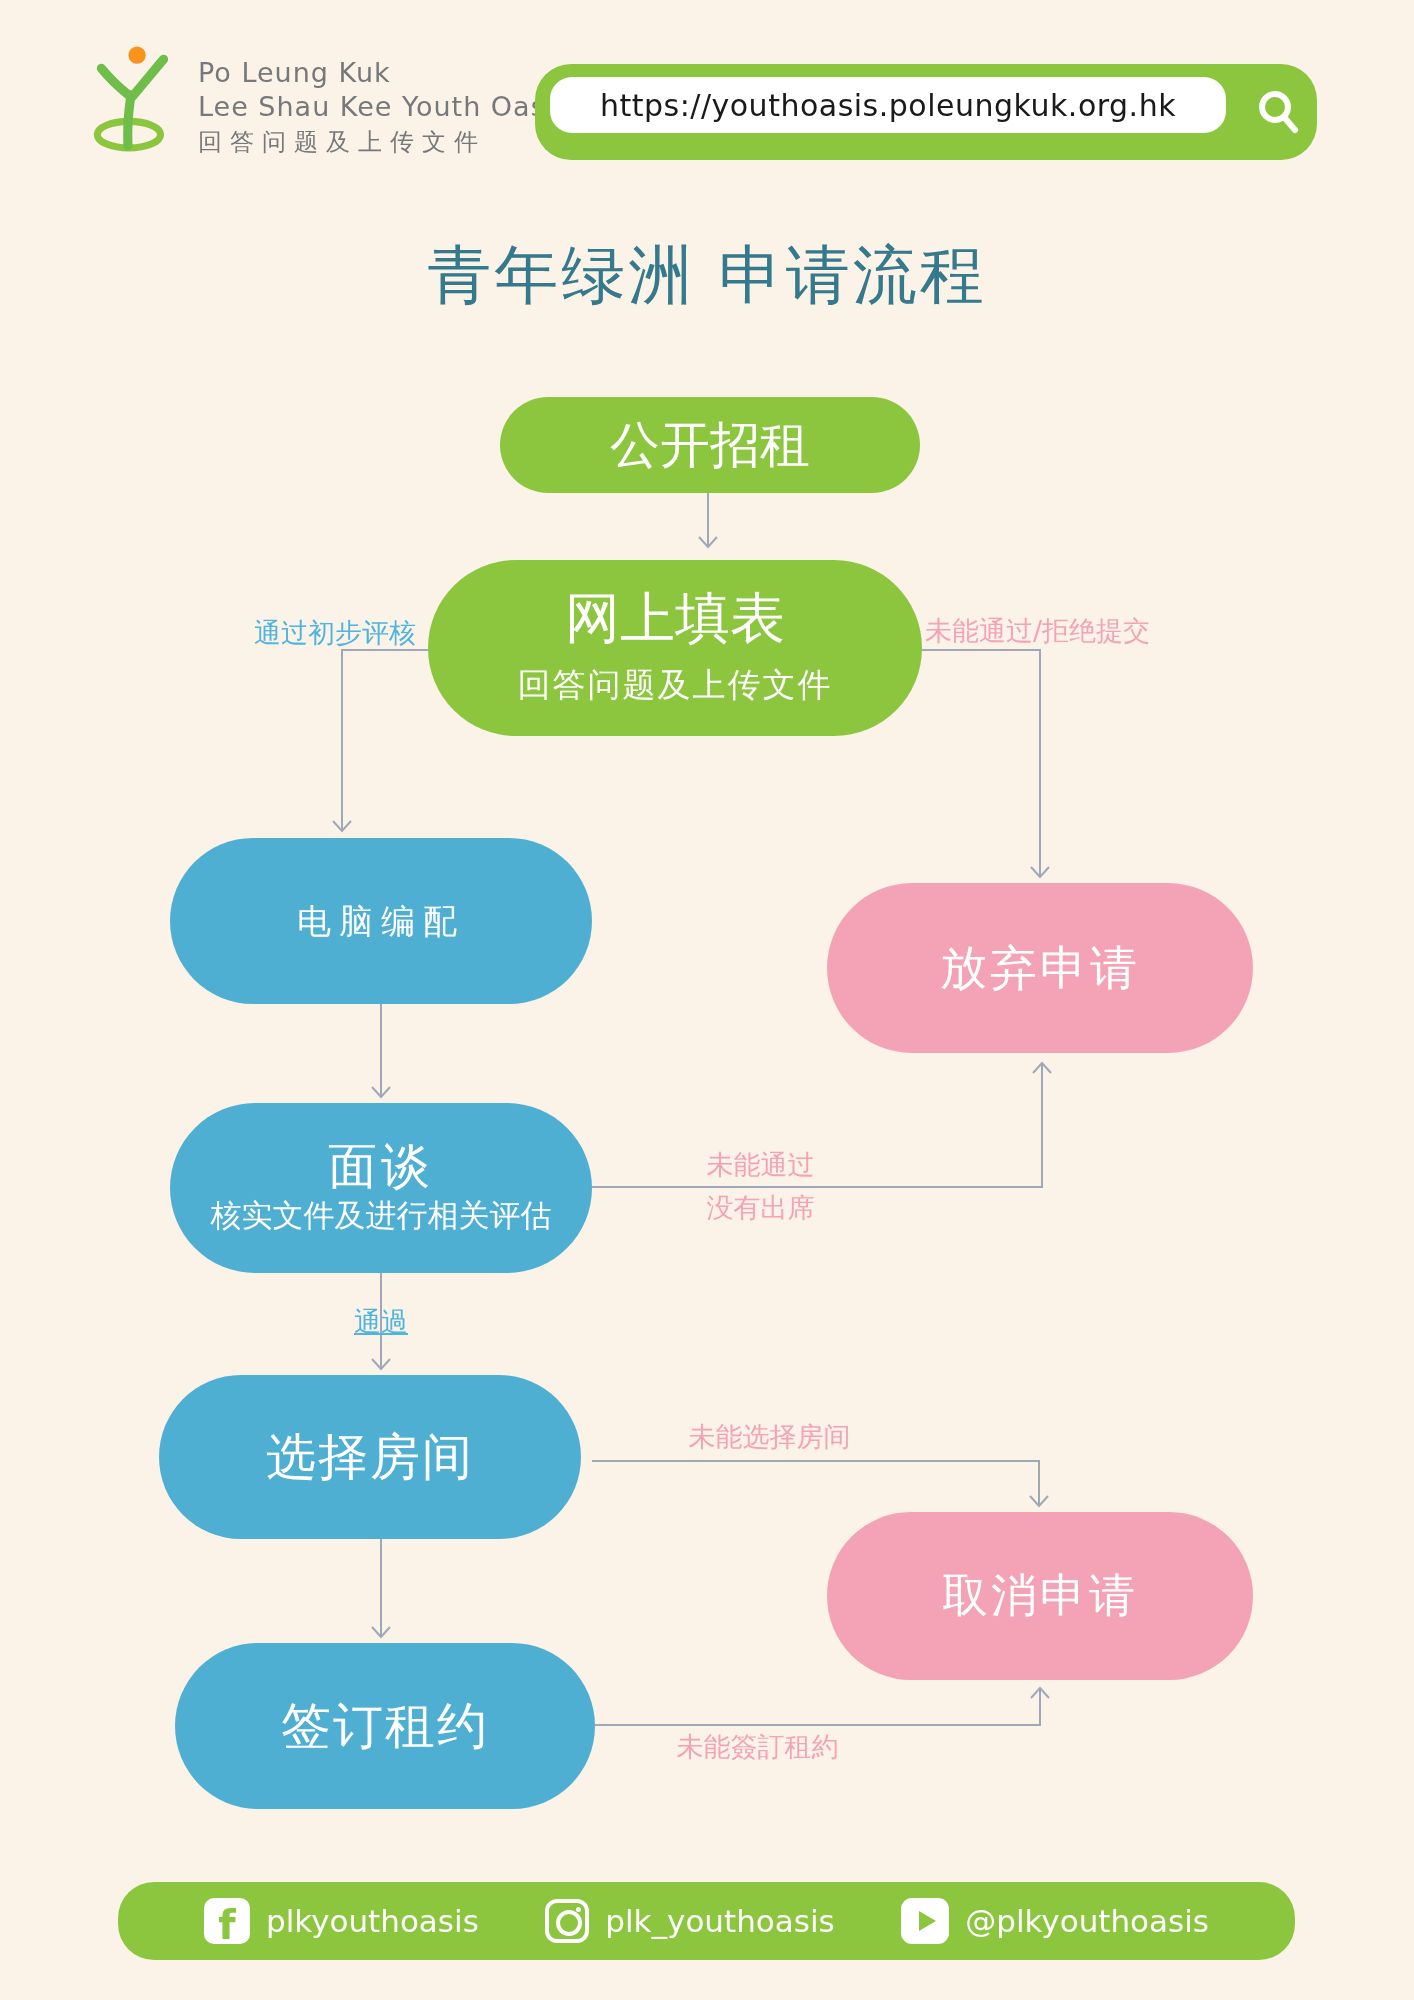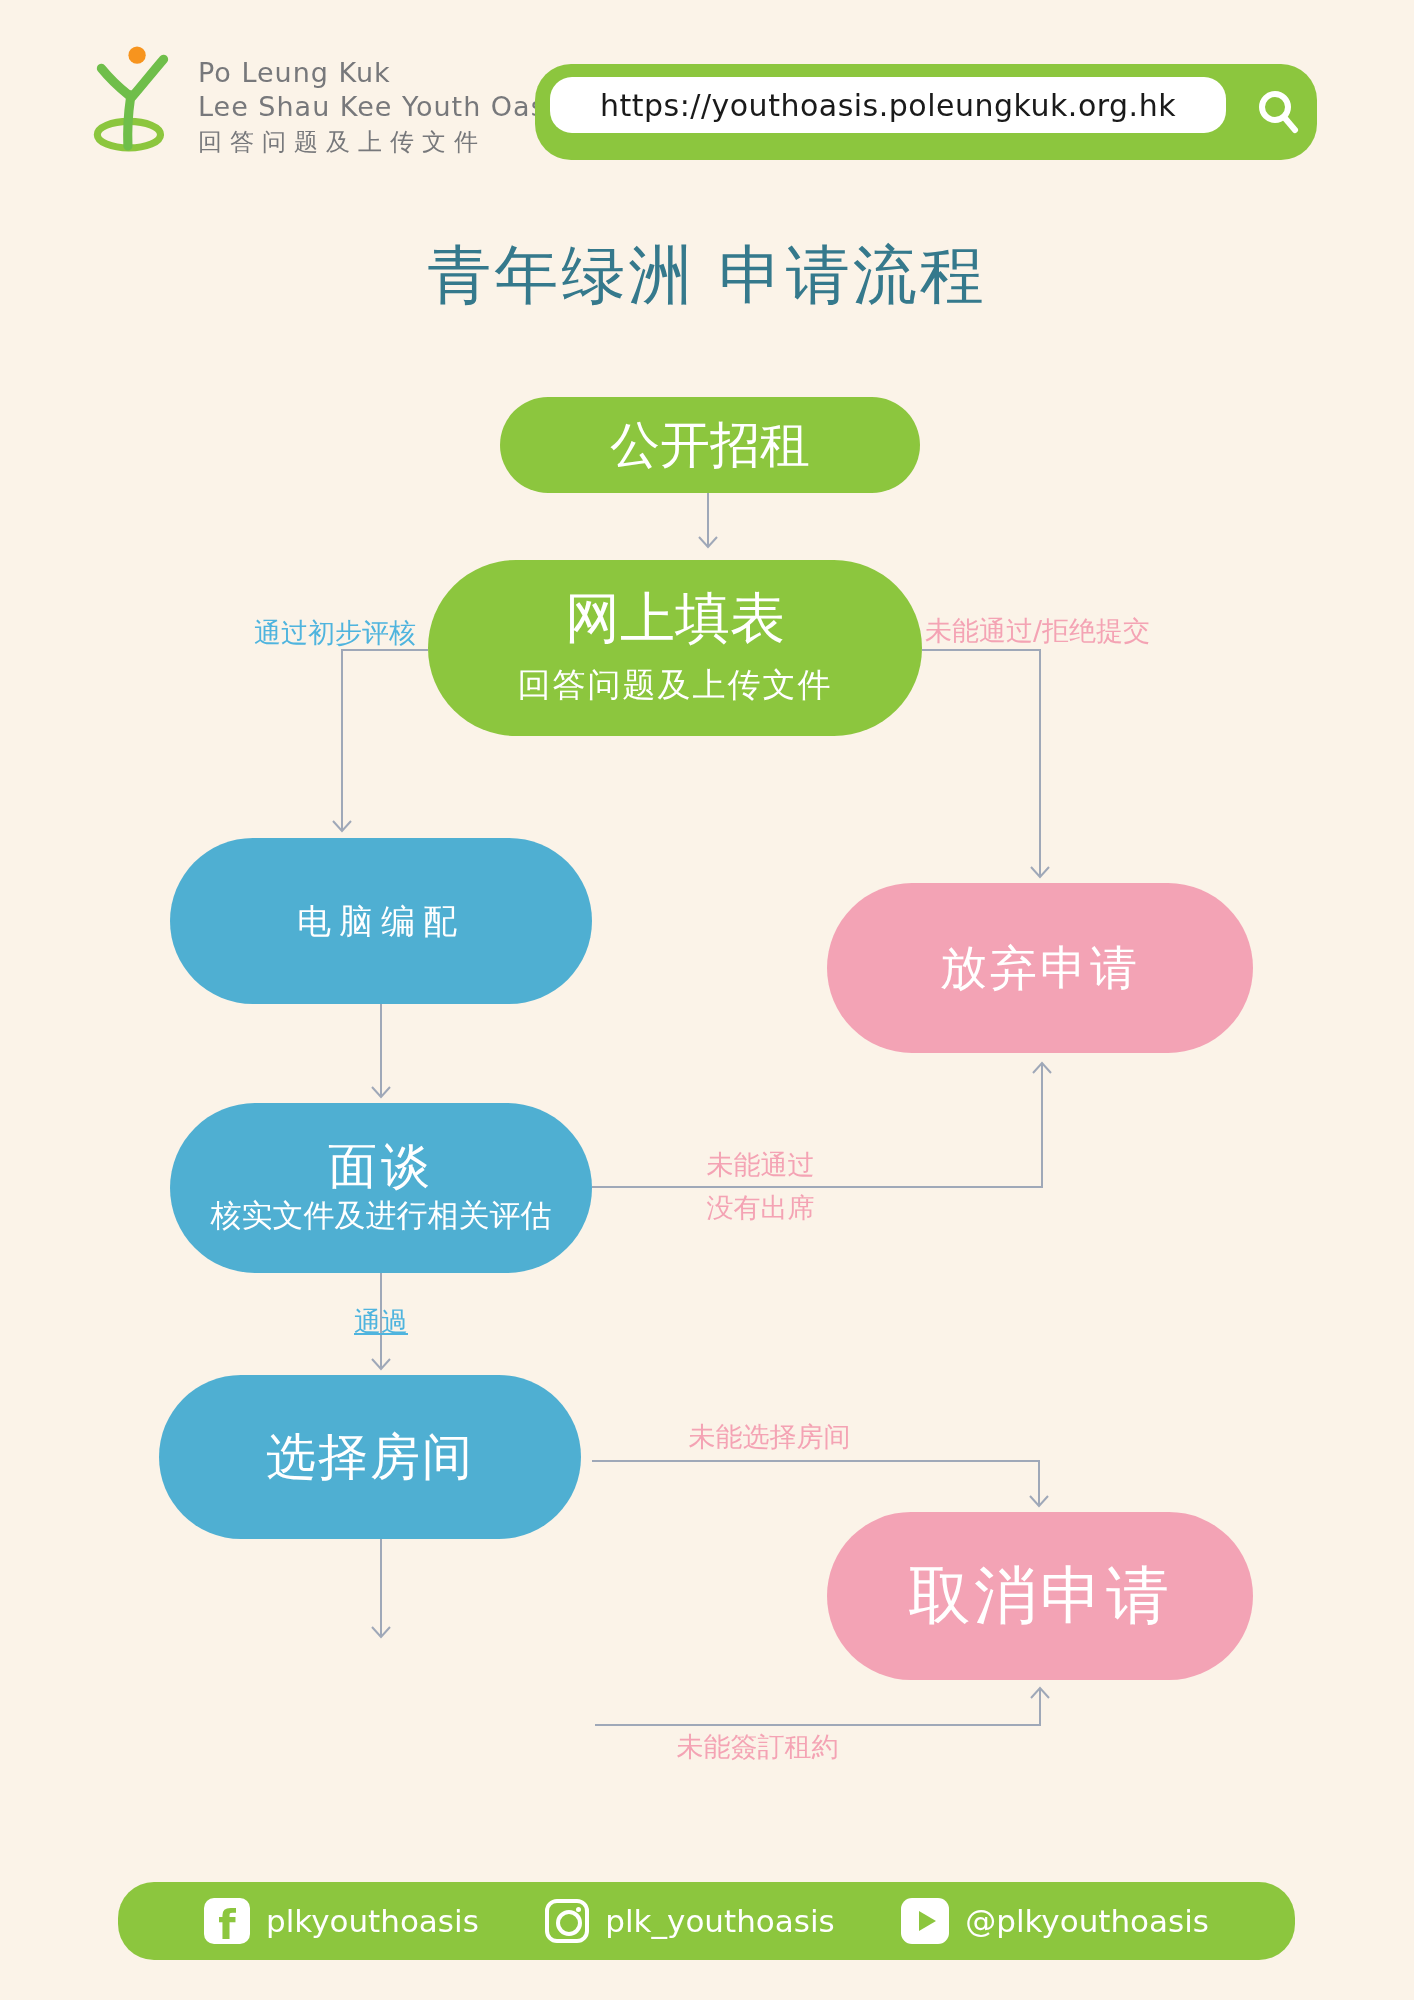--- a/index.html
+++ b/index.html
@@ -41,21 +41,21 @@
   #n-computer .t{font-size:34px;letter-spacing:8px;}
   #n-computer .s{font-size:31px;letter-spacing:5px;}
   #n-giveup{left:827px;top:883px;width:426px;height:170px;border-radius:85px;}
   #n-giveup .t{font-size:47px;letter-spacing:3px;}
   #n-interview{left:170px;top:1103px;width:422px;height:170px;border-radius:85px;}
   #n-interview .t{font-size:49px;letter-spacing:4px;}
   #n-interview .s{font-size:31px;}
   #n-select{left:159px;top:1375px;width:422px;height:164px;border-radius:82px;}
   #n-select .t{font-size:50px;letter-spacing:2px;}
   #n-cancel{left:827px;top:1512px;width:426px;height:168px;border-radius:84px;}
-  #n-cancel .t{font-size:63px;letter-spacing:3px;}
+  #n-cancel .t{font-size:46px;letter-spacing:3px;}
   #n-sign{left:175px;top:1643px;width:420px;height:166px;border-radius:83px;}
   #n-sign .t{font-size:50px;letter-spacing:2px;}
 
   
   .connector-layer{position:absolute;left:0;top:0;width:1414px;height:2000px;pointer-events:none;}
 
   
   .elabel{position:absolute;font-size:27px;text-align:center;line-height:1.2;}
   .elabel.blue-t{color:#4FB4DE;}
   .elabel.pink-t{color:#F4A3B4;}
@@ -152,20 +152,23 @@
   </div>
 
   <div class="node blue" id="n-select">
     <div class="t">选择房间</div>
   </div>
 
   <div class="node pink" id="n-cancel">
     <div class="t">取消申请</div>
   </div>
 
+  <div class="node blue" id="n-sign">
+    <div class="t">签订租约</div>
+  </div>
 
   <div class="elabel blue-t" id="lbl-pass-initial">通过初步评核</div>
   <div class="elabel pink-t" id="lbl-fail-reject">未能通过/拒绝提交</div>
   <div class="elabel pink-t" id="lbl-fail-interview">未能通过</div>
   <div class="elabel pink-t" id="lbl-no-show">没有出席</div>
   <div class="elabel blue-t" id="lbl-pass">通過</div>
   <div class="elabel pink-t" id="lbl-fail-select">未能选择房间</div>
   <div class="elabel pink-t" id="lbl-fail-sign">未能簽訂租約</div>
 
   <div class="footer-bar">

